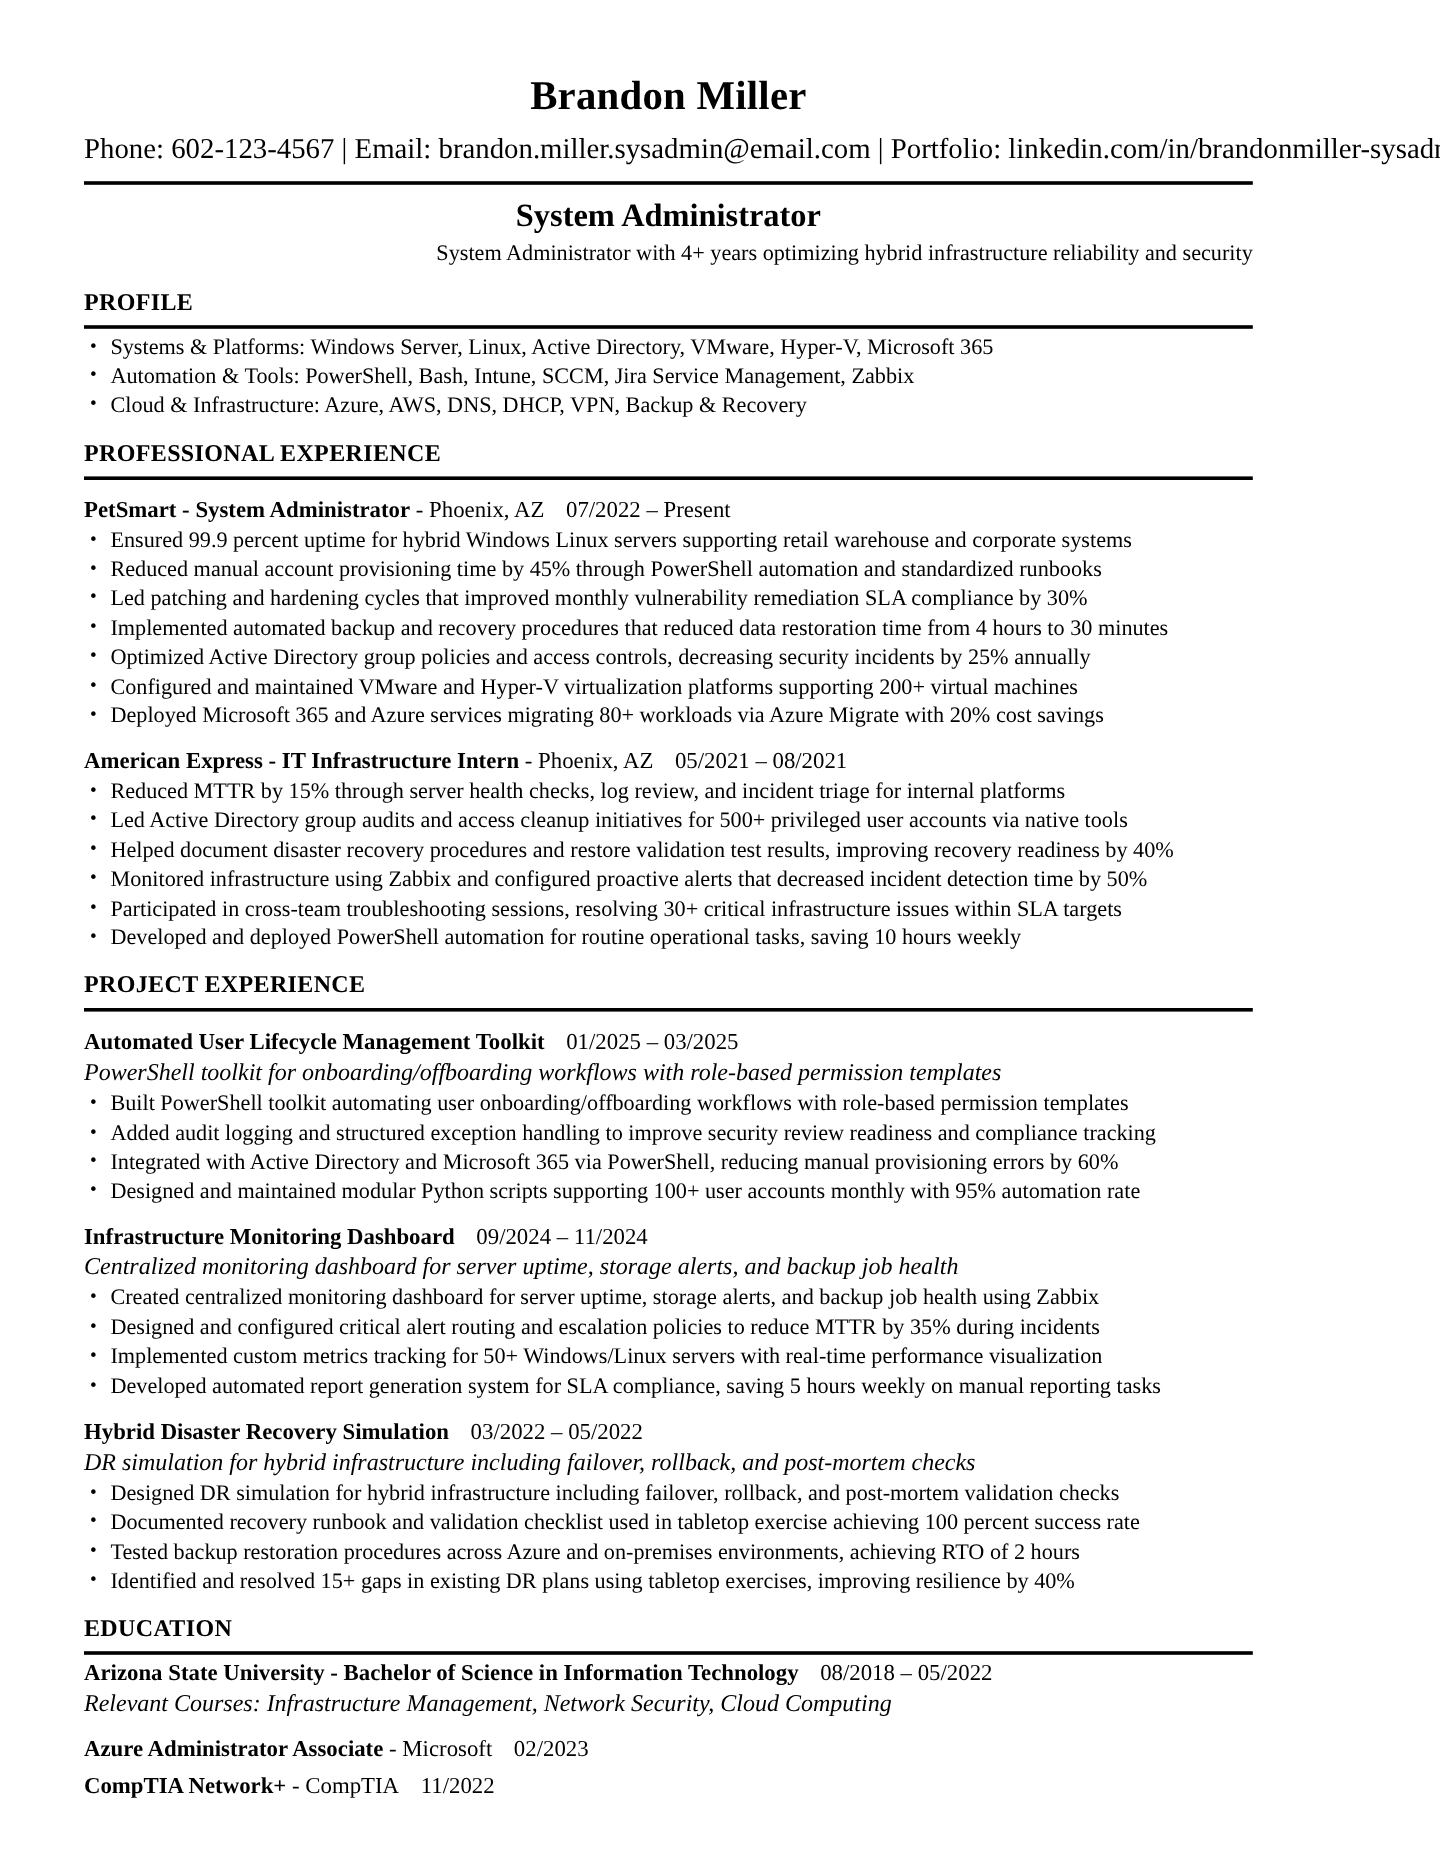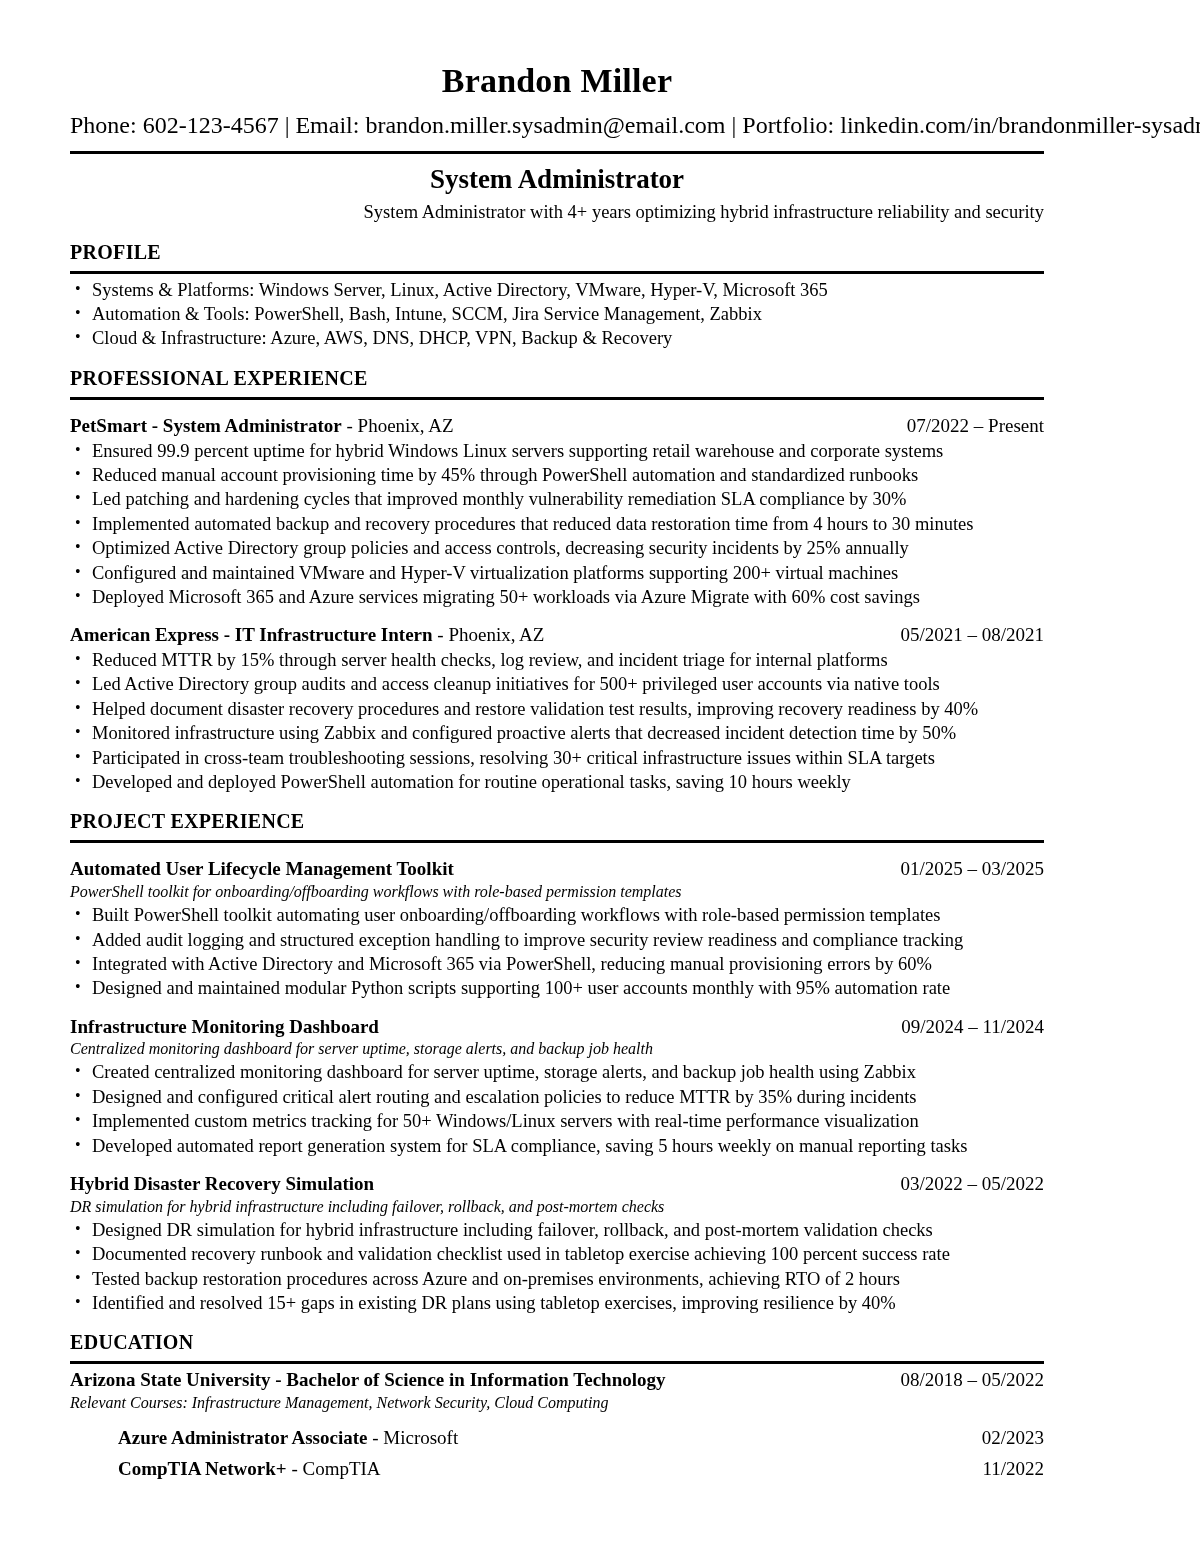--- a/index.html
+++ b/index.html
@@ -97,40 +97,40 @@
     font-size: 16px;
     line-height: 1.45;
   }
 
   
   .entry { margin-top: 14px; }
   .entry:first-of-type { margin-top: 0; }
   .entry-head {
     display: flex;
     align-items: baseline;
-    justify-content: space-between;
     font-size: 19px;
     line-height: 1.3;
+    gap: 18px;
   }
   .entry-left { font-weight: normal; }
   .entry-left .strong { font-weight: bold; }
   .entry-date {
     white-space: nowrap;
     font-size: 19px;
     font-weight: normal;
   }
   .entry-sub {
     font-style: italic;
-    font-size: 16px;
+    font-size: 20px;
     line-height: 1.25;
     margin: 0 0 1px 0;
   }
 
   .edu-entry { margin-top: 0; }
-  .edu-entry + .edu-entry { margin-top: 13px; margin-left: 48px; }
+  .edu-entry + .edu-entry { margin-top: 13px; }
   .edu-head .entry-left { font-weight: bold; }
   .cert-head .issuer { font-weight: normal; }
 </style>
 </head>
 <body>
 
 <div class="page">
 
   <div>
     <div class="name">Brandon Miller</div>
@@ -159,21 +159,21 @@
         <div class="entry-left"><span class="strong">PetSmart - System Administrator</span><span> - Phoenix, AZ</span></div>
         <div class="entry-date">07/2022 – Present</div>
       </div>
       <ul class="bullets">
         <li>Ensured 99.9 percent uptime for hybrid Windows Linux servers supporting retail warehouse and corporate systems</li>
         <li>Reduced manual account provisioning time by 45% through PowerShell automation and standardized runbooks</li>
         <li>Led patching and hardening cycles that improved monthly vulnerability remediation SLA compliance by 30%</li>
         <li>Implemented automated backup and recovery procedures that reduced data restoration time from 4 hours to 30 minutes</li>
         <li>Optimized Active Directory group policies and access controls, decreasing security incidents by 25% annually</li>
         <li>Configured and maintained VMware and Hyper-V virtualization platforms supporting 200+ virtual machines</li>
-        <li>Deployed Microsoft 365 and Azure services migrating 50+ workloads via Azure Migrate with 60% cost savings</li>
+        <li>Deployed Microsoft 365 and Azure services migrating 80+ workloads via Azure Migrate with 20% cost savings</li>
       </ul>
     </div>
 
     <div class="entry">
       <div class="entry-head">
         <div class="entry-left"><span class="strong">American Express - IT Infrastructure Intern</span><span> - Phoenix, AZ</span></div>
         <div class="entry-date">05/2021 – 08/2021</div>
       </div>
       <ul class="bullets">
         <li>Reduced MTTR by 15% through server health checks, log review, and incident triage for internal platforms</li>

